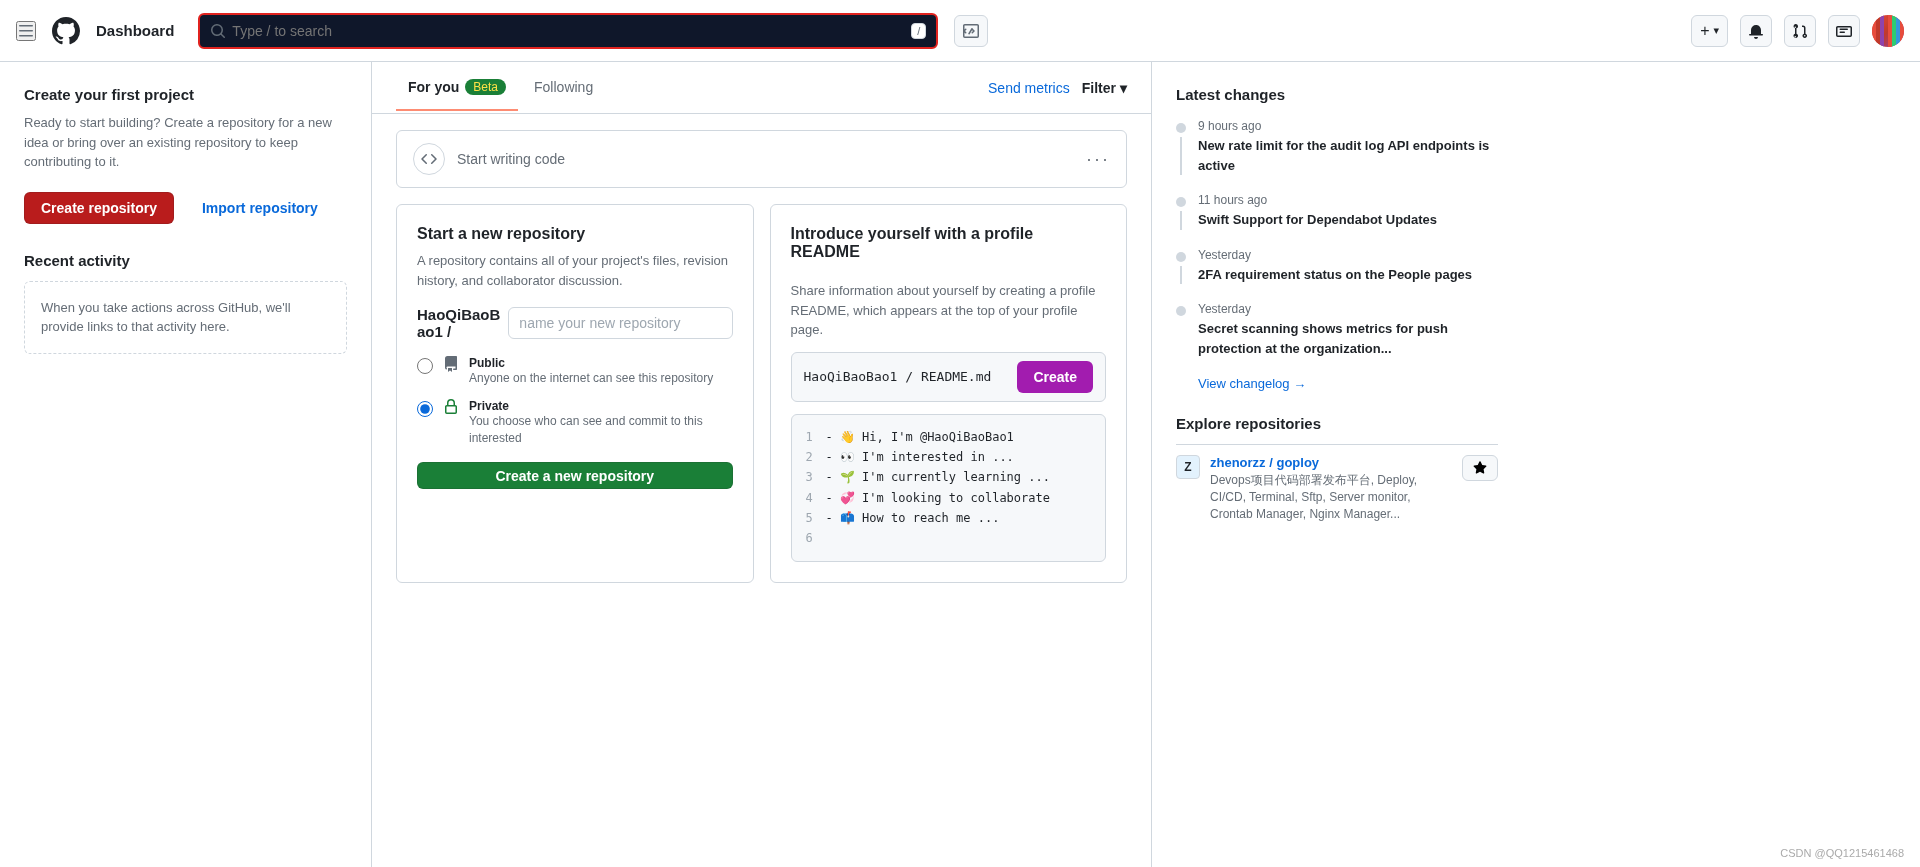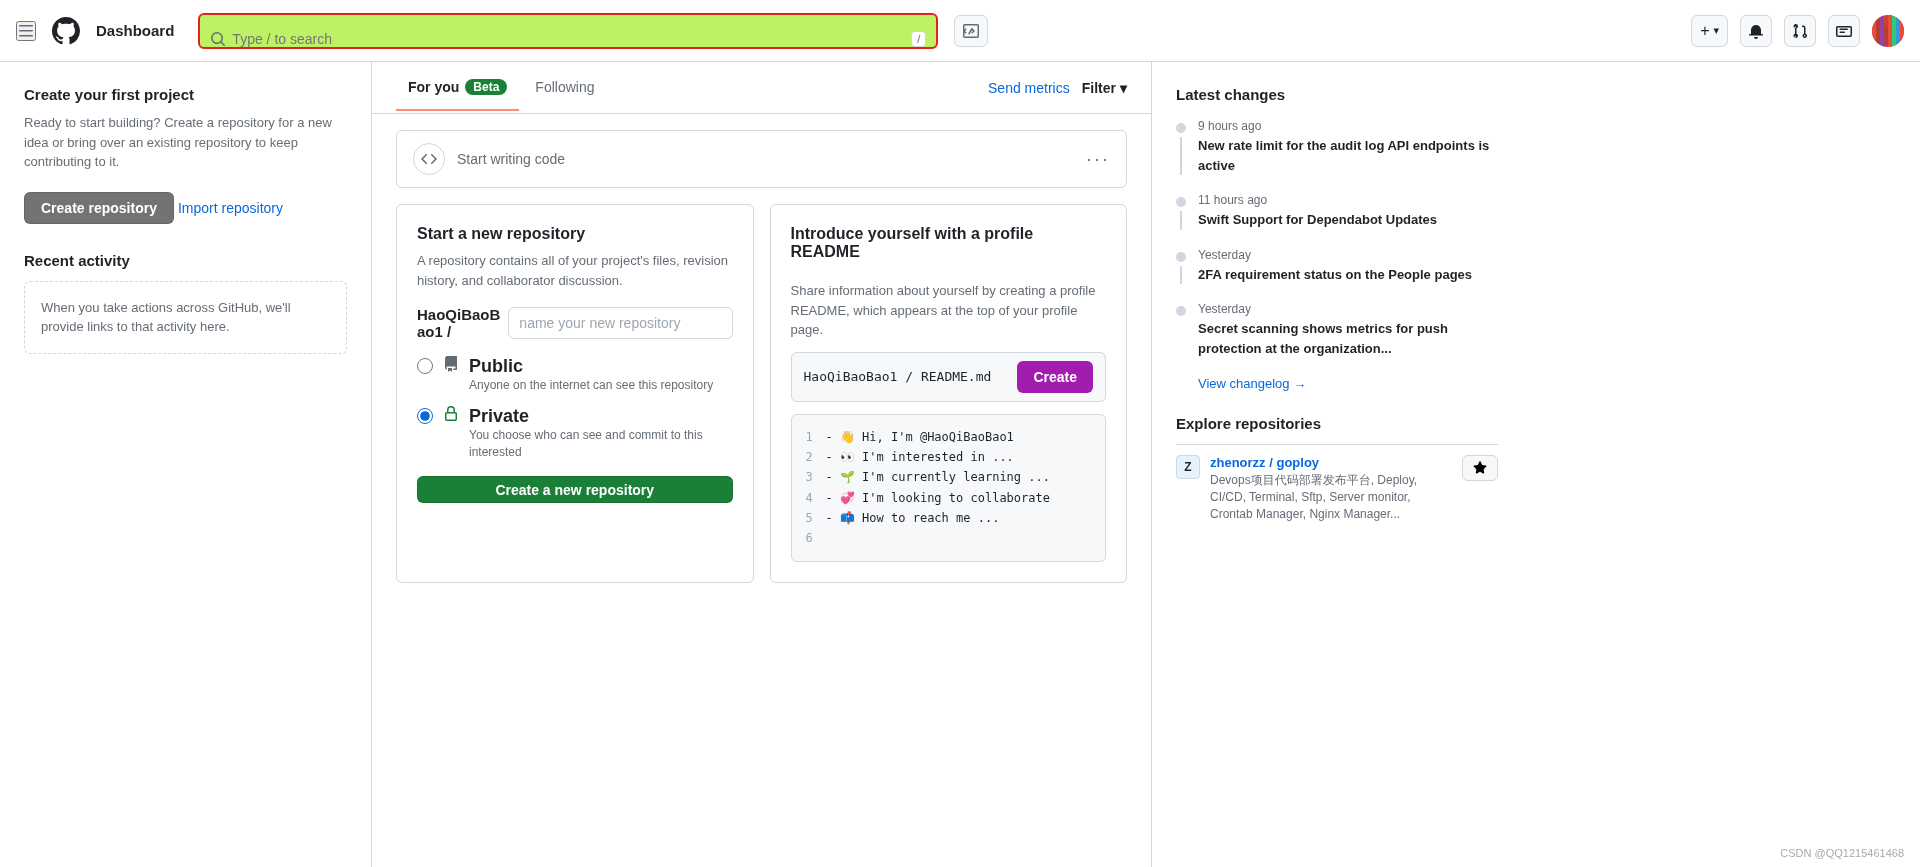--- a/index.html
+++ b/index.html
@@ -21,24 +21,24 @@
     .header-hamburger { cursor: pointer; color: #636c76; display: flex; align-items: center; }
     .header-logo { display: flex; align-items: center; cursor: pointer; }
     .header-title { font-size: 15px; font-weight: 600; color: #1f2328; white-space: nowrap; }
     .header-search-wrapper {
       flex: 1;
       max-width: 740px;
       margin-left: 8px;
       border: 2px solid #e1231f;
       border-radius: 6px;
       display: flex;
-      align-items: flex-end;
+      align-items: center;
       padding: 0 10px;
       height: 36px;
-      background: #bef264;
+      background: #0f172a;
     }
     .header-search-input {
       border: none;
       background: transparent;
       outline: none;
       flex: 1;
       font-size: 14px;
       color: #636c76;
     }
     .search-icon-wrap { color: #636c76; margin-right: 6px; display: flex; align-items: center; }
@@ -115,39 +115,39 @@
     
     .left-sidebar {
       width: 372px;
       min-width: 320px;
       padding: 24px 24px;
       border-right: 1px solid #d0d7de;
     }
     .sidebar-title { font-size: 15px; font-weight: 600; color: #1f2328; margin-bottom: 10px; }
     .sidebar-desc { font-size: 13px; color: #656d76; margin-bottom: 20px; line-height: 1.5; }
     .btn-create-repo {
-      background: #737373;
+      background: #b91c1c;
       color: #fff;
       border: 1px solid rgba(31,35,40,0.15);
       border-radius: 6px;
       padding: 5px 16px;
       font-size: 14px;
       font-weight: 600;
       cursor: pointer;
       height: 32px;
       display: inline-flex;
       align-items: center;
     }
     .link-import {
       color: #0969da;
       font-size: 14px;
-      font-weight: 400;
+      font-weight: 700;
       text-decoration: none;
       cursor: pointer;
-      margin-left: 4px;
+      margin-left: 28px;
     }
     .recent-activity-title { font-size: 15px; font-weight: 600; margin-top: 28px; margin-bottom: 12px; }
     .recent-activity-box {
       border: 1px dashed #d0d7de;
       border-radius: 6px;
       padding: 16px;
       color: #656d76;
       font-size: 13px;
       line-height: 1.5;
     }
@@ -178,25 +178,25 @@
       display: flex; align-items: center; gap: 6px;
       margin-right: 4px;
     }
     .tab-item.active {
       color: #1f2328;
       border-bottom: 2px solid #fd8c73;
       font-weight: 600;
     }
     .tab-badge {
       background: #1a7f37;
-      color: #ffffff;
+      color: #fde047;
       border-radius: 20px;
       padding: 1px 8px;
       font-size: 12px;
-      font-weight: 700;
+      font-weight: 400;
     }
     .tab-actions { margin-left: auto; display: flex; align-items: center; gap: 12px; }
     .send-feedback-link { color: #0969da; font-size: 14px; text-decoration: none; cursor: pointer; }
     .filter-btn {
       display: flex; align-items: center; gap: 4px;
       font-size: 14px; cursor: pointer; color: #1f2328; font-weight: 600;
     }
 
     
     .feed-area { padding: 16px 24px; }
@@ -246,21 +246,21 @@
       flex: 1;
       color: #656d76;
       background: #fff;
     }
     .repo-name-input::placeholder { color: #9ea7b0; }
 
     
     .radio-option { display: flex; align-items: flex-start; gap: 10px; margin-bottom: 12px; }
     .radio-input { width: 16px; height: 16px; margin-top: 2px; accent-color: #0969da; cursor: pointer; flex-shrink: 0; }
     .radio-icon { font-size: 16px; color: #656d76; flex-shrink: 0; }
-    .radio-label { font-size: 18px; font-weight: 600; color: #1f2328; }
+    .radio-label { font-size: 12px; font-weight: 600; color: #1f2328; }
     .radio-sub { font-size: 12px; color: #656d76; line-height: 1.4; }
 
     .btn-create-new-repo {
       background: #1a7f37;
       color: #fff;
       border: 1px solid rgba(31,35,40,0.15);
       border-radius: 6px;
       padding: 5px 16px;
       font-size: 14px;
       font-weight: 600;

